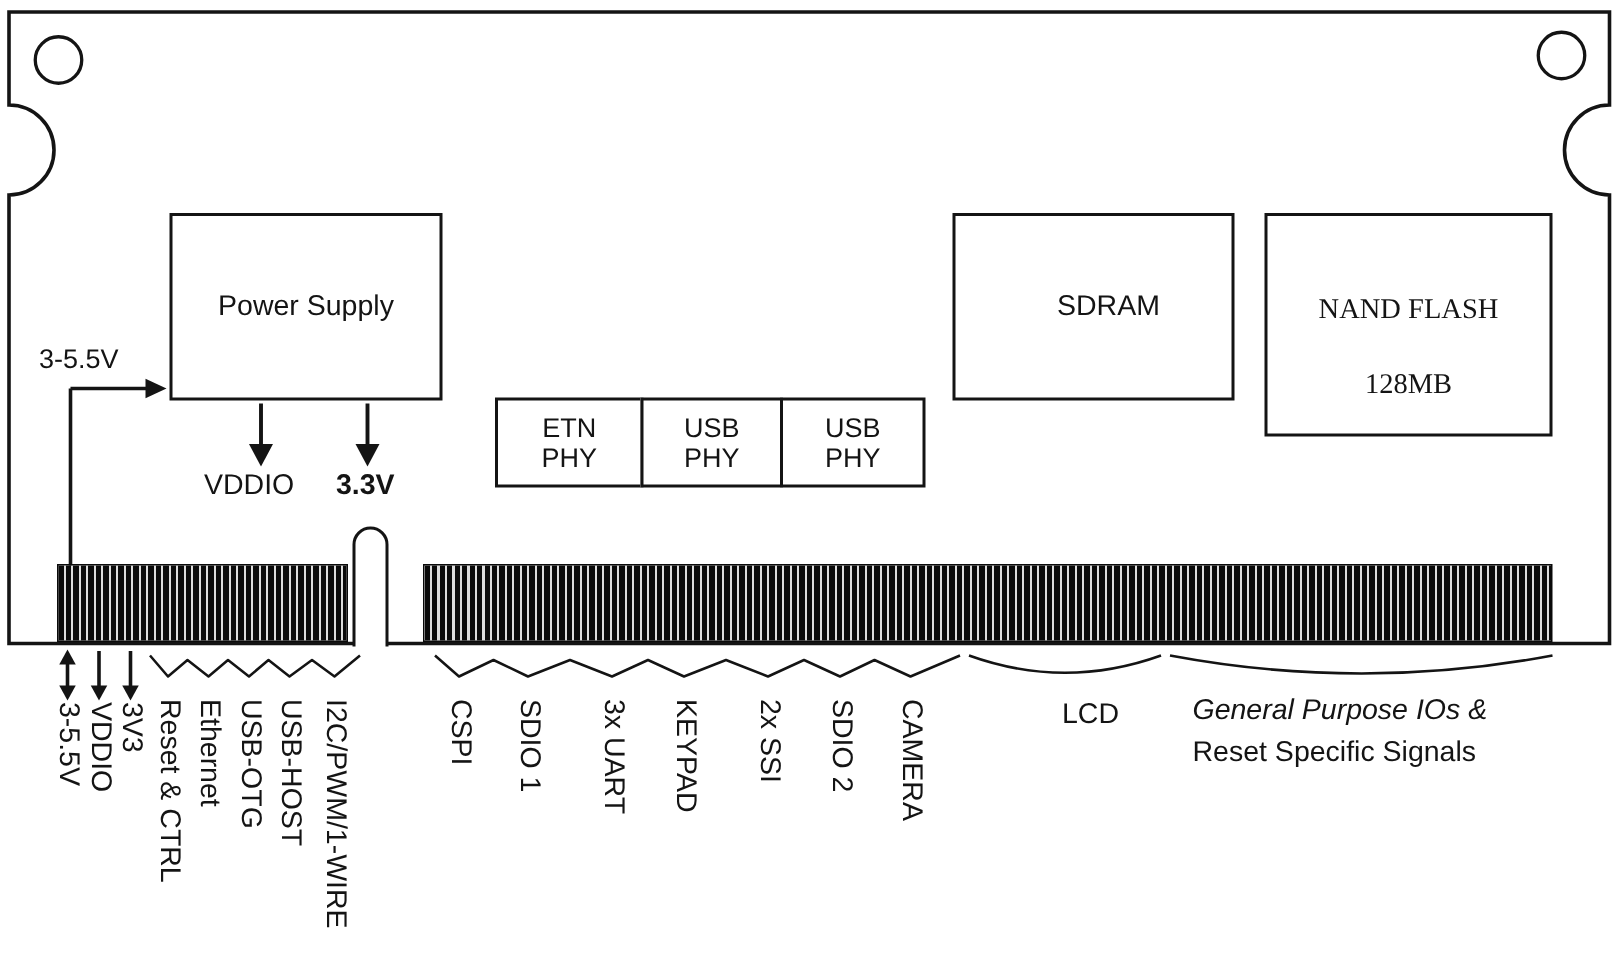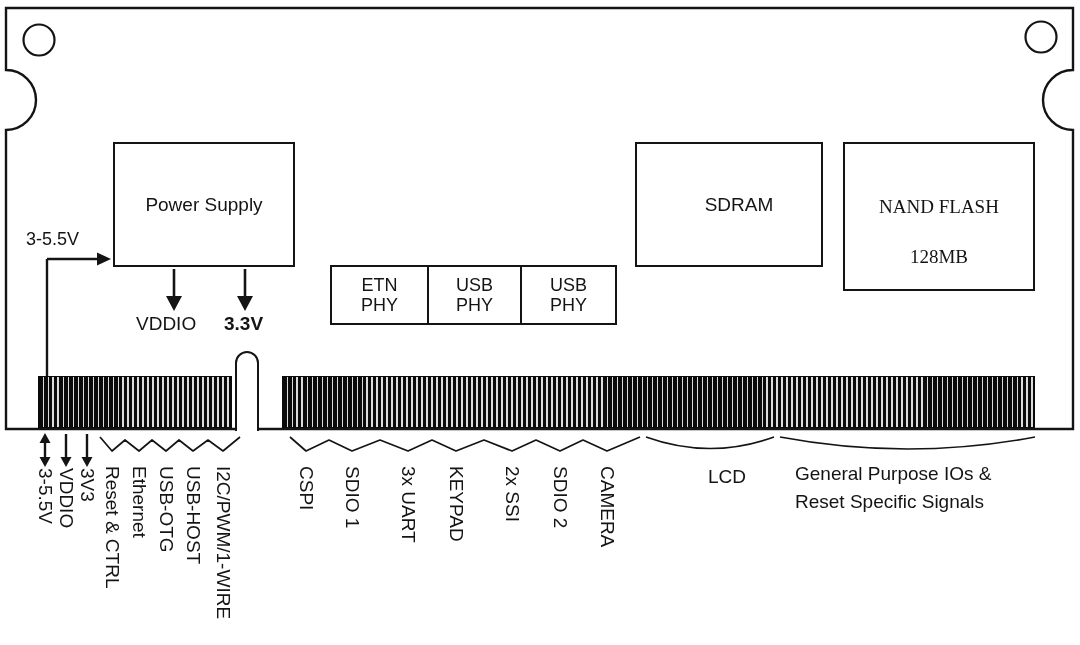--- a/index.html
+++ b/index.html
@@ -94,21 +94,21 @@
 
   <div class="block nand" style="left:843px; top:142px; width:192px; height:149px;font-family:Liberation Serif, serif;">
     <span>NAND FLASH</span>
     <span>128MB</span>
   </div>
 
   <div class="hlabel" style="left:26px; top:229px; font-size:18px;">3-5.5V</div>
   <div class="hlabel" style="left:136px; top:313px;">VDDIO</div>
   <div class="hlabel" style="left:224px; top:313px;font-weight:bold;">3.3V</div>
   <div class="hlabel" style="left:687px; top:466px;margin-left:21px;">LCD</div>
-  <div class="hlabel" style="left:795px; top:463px;">General Purpose IOs &amp;</div>
+  <div class="hlabel" style="left:795px; top:463px;font-style:italic;">General Purpose IOs &amp;</div>
   <div class="hlabel" style="left:795px; top:491px;">Reset Specific Signals</div>
 
   <div class="vlabel" style="left:34px; top:468px;">3-5.5V</div>
   <div class="vlabel" style="left:55px; top:468px;">VDDIO</div>
   <div class="vlabel" style="left:76px; top:468px;">3V3</div>
 
   <div class="vlabel" style="left:101px;">Reset &amp; CTRL</div>
   <div class="vlabel" style="left:128px;">Ethernet</div>
   <div class="vlabel" style="left:155px;">USB-OTG</div>
   <div class="vlabel" style="left:182px;">USB-HOST</div>

